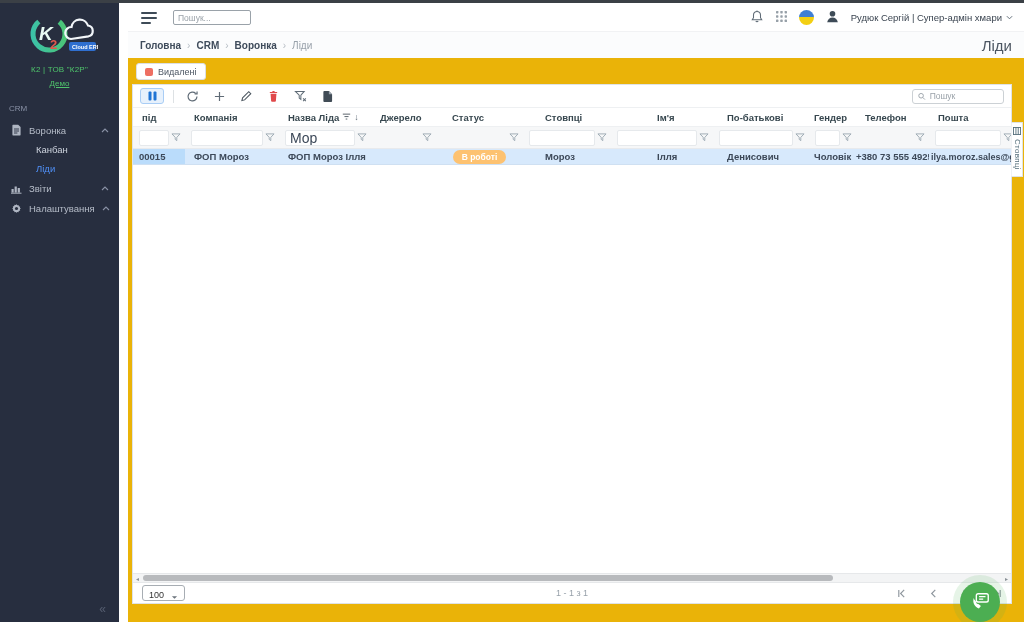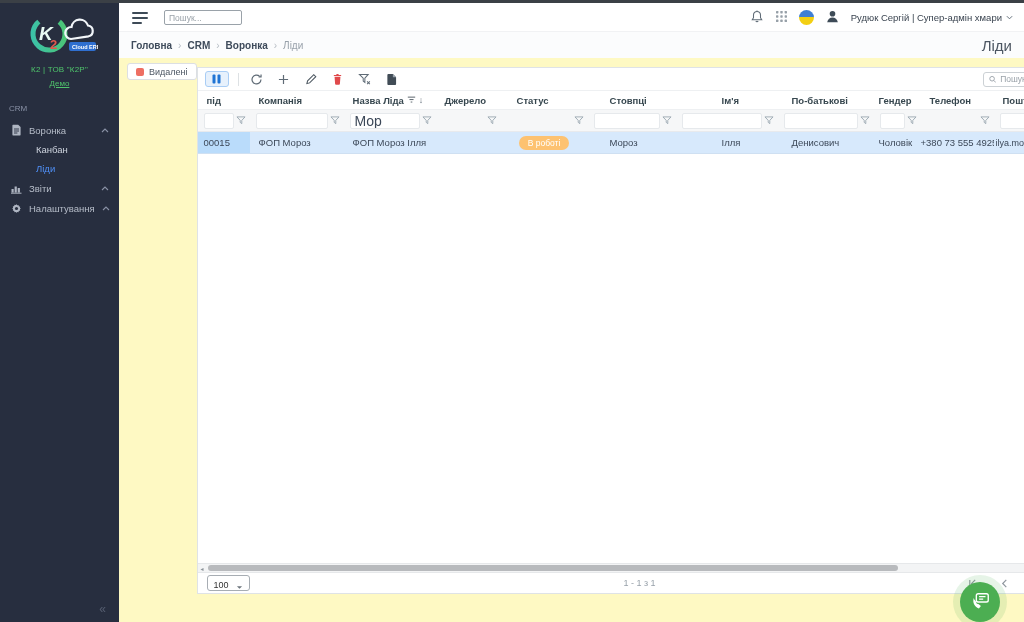--- a/index.html
+++ b/index.html
@@ -15,38 +15,38 @@
   .env-line { text-align:center; color:#4fc56c; font-size:8px; margin-top:5px; text-decoration:underline; cursor:pointer; }
   .side-section { color:#8a92a6; font-size:8px; margin:16px 0 7px 9px; }
   .menu-item { height:20px; display:flex; align-items:center; gap:7px; padding:0 10px; font-size:9.5px; cursor:pointer; }
   .menu-item .mi-icon { width:12px; display:flex; justify-content:center; flex-shrink:0; }
   .menu-item .chev { margin-left:auto; display:flex; }
   .sub-item { height:19px; display:flex; align-items:center; padding-left:36px; font-size:9.5px; cursor:pointer; color:#ccd2dc; }
   .sub-item.active { color:#4f8ff7; }
   .collapse-arrow { position:absolute; right:13px; bottom:6px; color:#555e70; font-size:12px; cursor:pointer; }
 
   
-  .main { flex:1; min-width:0; display:flex; flex-direction:column; background:#fef9c3; position:relative; }
+  .main { flex:1; min-width:0; display:flex; flex-direction:column; background:#eab308; position:relative;margin-left:9px; }
   .topbar { height:31px; background:#fff; display:flex; align-items:center; padding:4px 11px 0 13px; flex-shrink:0; }
   .hamburger { cursor:pointer; display:flex; flex-direction:column; gap:3px; width:17px; }
   .hamburger i { height:2px; background:#3e4b57; border-radius:1px; display:block; }
   .hamburger i:nth-child(1){ width:16px; } .hamburger i:nth-child(2){ width:16px; } .hamburger i:nth-child(3){ width:10px; }
   .top-search { margin-left:15px; width:78px; height:15px; border:1px solid #9aa2a9; border-radius:2px; font-size:8.5px; padding:0 4px; color:#444; font-family:"Liberation Sans",sans-serif; }
   .top-search::placeholder { color:#9aa2a9; }
   .top-right { margin-left:auto; display:flex; align-items:center; gap:11px; }
   .flag { width:15px; height:15px; border-radius:50%; background:linear-gradient(180deg,#3f7fd4 50%,#f3cf12 50%); }
   .user-label { font-size:9.5px; color:#3a4450; display:flex; align-items:center; gap:4px; cursor:pointer; }
 
   .crumbrow { height:27px; background:#fbfcfd; display:flex; align-items:center; padding:0 12px; flex-shrink:0; border-top:1px solid #f1f2f4; }
   .crumbs { display:flex; align-items:center; gap:6px; font-size:10px; color:#3e4b5b; font-weight:bold; }
   .crumbs .sep { color:#b6bdc4; font-weight:normal; }
   .crumbs .last { color:#98a1aa; font-weight:normal; }
   .page-title { margin-left:auto; font-size:15px; color:#4c5662; }
 
-  .content { flex:1; min-height:0; display:flex; padding:5px 12px 16px 4px; position:relative; }
+  .content { flex:1; min-height:0; display:flex; flex-direction:column; padding:5px 12px 6px 4px; position:relative; }
   .deleted-btn { align-self:flex-start; display:flex; align-items:center; gap:5px; background:#fff; border:1px solid #dcdfe3; border-radius:3px; height:17px; padding:0 8px; font-size:9px; color:#4c5662; cursor:pointer; margin-left:4px; }
   .deleted-ico { width:8px; height:8px; border-radius:2px; background:#ee6f62; }
 
   .card { flex:1; min-height:0; margin-top:4px; margin-bottom:12px; background:#fff; border:1px solid #dfe3e6; display:flex; flex-direction:column; position:relative; }
 
   .toolbar { height:22px; display:flex; align-items:center; gap:9px; padding:0 7px; flex-shrink:0; }
   .tb-btn { display:flex; align-items:center; justify-content:center; width:18px; height:16px; cursor:pointer; color:#5f6b76; }
   .tb-btn.primary { width:24px; background:#e7f1fc; border:1px solid #a9cdf5; border-radius:3px; color:#1f74d4; }
   .tb-sep { width:1px; height:13px; background:#dde1e4; }
   .tb-search { margin-left:auto; display:flex; align-items:center; gap:4px; border:1px solid #ccd1d5; border-radius:3px; height:15px; width:92px; padding:0 5px; color:#9aa2a9; }
@@ -55,21 +55,21 @@
 
   .grid-head, .grid-filters, .grid-row { display:grid; grid-template-columns:52px 94px 92px 65px 87px 88px 102px 96px 47px 73px minmax(88px,1fr); align-items:center; }
   .grid-head { height:19px; font-size:9.5px; font-weight:bold; color:#37474f; border-top:1px solid #eef0f2; flex-shrink:0; }
   .grid-head .hcell { padding-left:9px; display:flex; align-items:center; gap:3px; cursor:pointer; white-space:nowrap; overflow:hidden; }
   .sort-arrow { font-weight:normal; color:#5f6b76; font-size:9px; }
   .grid-filters { height:23px; background:#f6f7f8; border-top:1px solid #eef0f2; border-bottom:1px solid #e8eaed; flex-shrink:0; }
   .fcell { display:flex; align-items:center; height:100%; padding-right:2px; }
   .fcell input { flex:1; min-width:0; margin-left:6px; height:16px; border:1px solid #e6e9ec; border-radius:2px; background:#fff; font-size:14px; padding:0 4px; font-family:"Liberation Sans",sans-serif; color:#3c4858; }
   .funnel { width:14px; flex-shrink:0; display:flex; justify-content:center; cursor:pointer; }
 
-  .grid-row { height:22px; background:#d7e9fc; box-shadow:inset 3px 0 0 #1668c9; border-bottom:1px solid #cfe0f2; font-size:9.5px; color:#3c4858; cursor:pointer; flex-shrink:0; }
+  .grid-row { height:16px; background:#d7e9fc; box-shadow:inset 3px 0 0 #1668c9; border-bottom:1px solid #cfe0f2; font-size:9.5px; color:#3c4858; cursor:pointer; flex-shrink:0;font-weight:bold; }
   .grid-row .cell { padding-left:9px; white-space:nowrap; overflow:hidden; }
   .grid-row .cell.id { background:#badcfb; height:100%; display:flex; align-items:center; padding-left:6px; }
   .grid-row .cell.status { display:flex; justify-content:center; padding-left:0; }
   .grid-row .cell.phone { text-align:right; padding-right:4px; padding-left:0; }
   .grid-row .cell.email { padding-left:2px; font-size:9px; }
   .badge { background:#fdc271; color:#fff; font-size:8.5px; padding:2px 9px; border-radius:9px; }
 
   .grid-empty { flex:1; min-height:0; }
   .hscroll { height:9px; border-top:1px solid #e6e8ea; background:#f3f4f5; position:relative; flex-shrink:0; }
   .hscroll .arrow { position:absolute; top:0; width:9px; height:8px; display:flex; align-items:center; justify-content:center; font-size:6px; color:#8b9298; }

